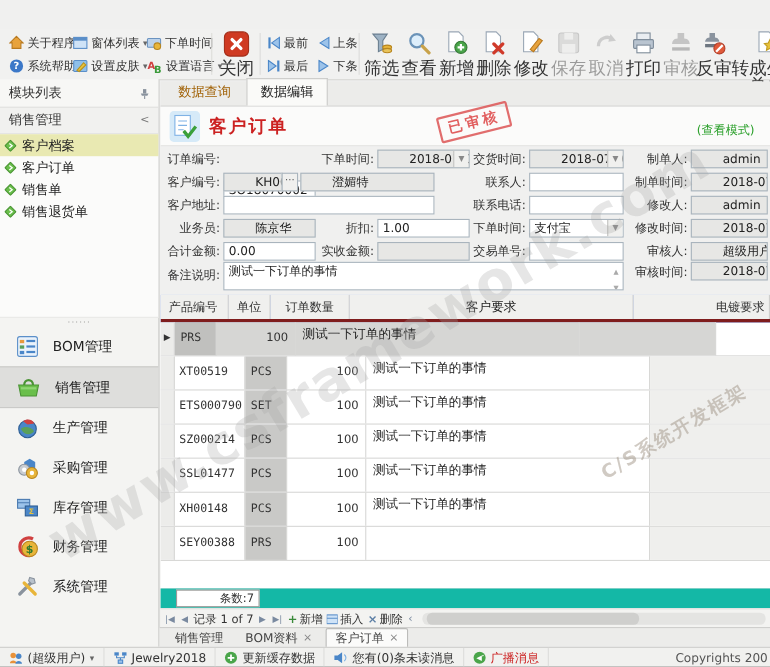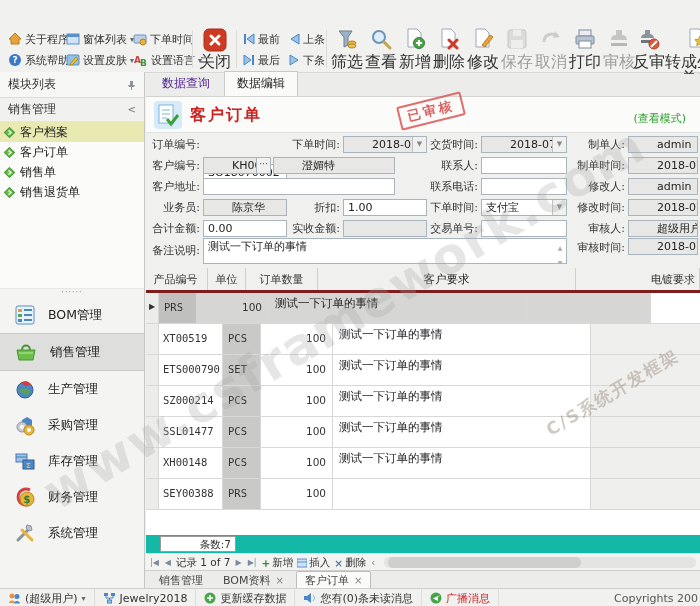--- a/index.html
+++ b/index.html
@@ -27,21 +27,21 @@
   #sb-section{height:23px;display:flex;align-items:center;justify-content:space-between;padding:0 8px;font-size:12px;color:#333;background:#f1f1ef;border-bottom:1px solid #e4e4e2;}
   #sb-navlist{background:#fbfbfa;height:166px;border-bottom:1px solid #e8e8e6;}
   .sb-nav-item{height:20px;display:flex;align-items:center;gap:5px;padding-left:4px;font-size:12px;color:#222;cursor:default;}
   .sb-nav-item.sel{background:#e9e9b2;align-items:center;}
   #sb-splitter{height:8px;text-align:center;color:#9a9a98;font-size:8px;line-height:8px;letter-spacing:1px;cursor:default;}
   .sb-module{height:36px;display:flex;align-items:center;gap:12px;padding-left:14px;font-size:12.5px;color:#222;cursor:default;}
   .sb-module.sel{background:#dededc;border-top:1px solid #cacac8;border-bottom:1px solid #cacac8;}
 
   
   #tabstrip{position:absolute;left:146px;top:74px;right:0;height:22px;background:#ececea;border-bottom:1px solid #d2d2d0;display:flex;align-items:flex-end;padding-left:4px;gap:2px;}
-  .dtab{padding:3px 12px 4px;font-size:12px;color:#4c1d95;cursor:default;}
+  .dtab{padding:3px 12px 4px;font-size:12px;color:#a16207;cursor:default;}
   .dtab.active{background:#fafaf8;border:1px solid #c9c9c7;border-bottom:none;color:#222;}
 
   #formheader{position:absolute;left:146px;top:97px;right:0;height:35px;background:#fbfbfa;border-bottom:1px solid #e2e2e0;}
   #form-title{position:absolute;left:44px;top:8px;font-size:16px;font-weight:bold;color:#cc2222;letter-spacing:2px;}
   #audit-stamp{position:absolute;left:252px;top:2px;transform:rotate(-14deg);color:#dd4444;border:2px solid #dd5555;padding:1px 7px;font-size:13px;font-weight:bold;letter-spacing:3px;opacity:.85;border-radius:2px;}
   #view-mode{position:absolute;right:14px;top:14px;color:#2ba02b;font-size:11px;}
   .lbl{position:absolute;height:16px;line-height:16px;font-size:11px;color:#333;text-align:right;white-space:nowrap;}
   .fld{position:absolute;height:17px;line-height:15px;font-size:11px;padding:0 4px;background:#fff;border:1px solid #a9b4bd;color:#222;white-space:nowrap;overflow:hidden;box-sizing:border-box;cursor:text;}
   .fld.ro{background:#e7e7e5;padding-left:28px;}
   .ddbtn{position:absolute;right:0;top:0;bottom:0;width:13px;background:#f0f0ee;border-left:1px solid #c2c2c0;color:#888;font-size:7px;text-align:center;line-height:15px;cursor:default;}

